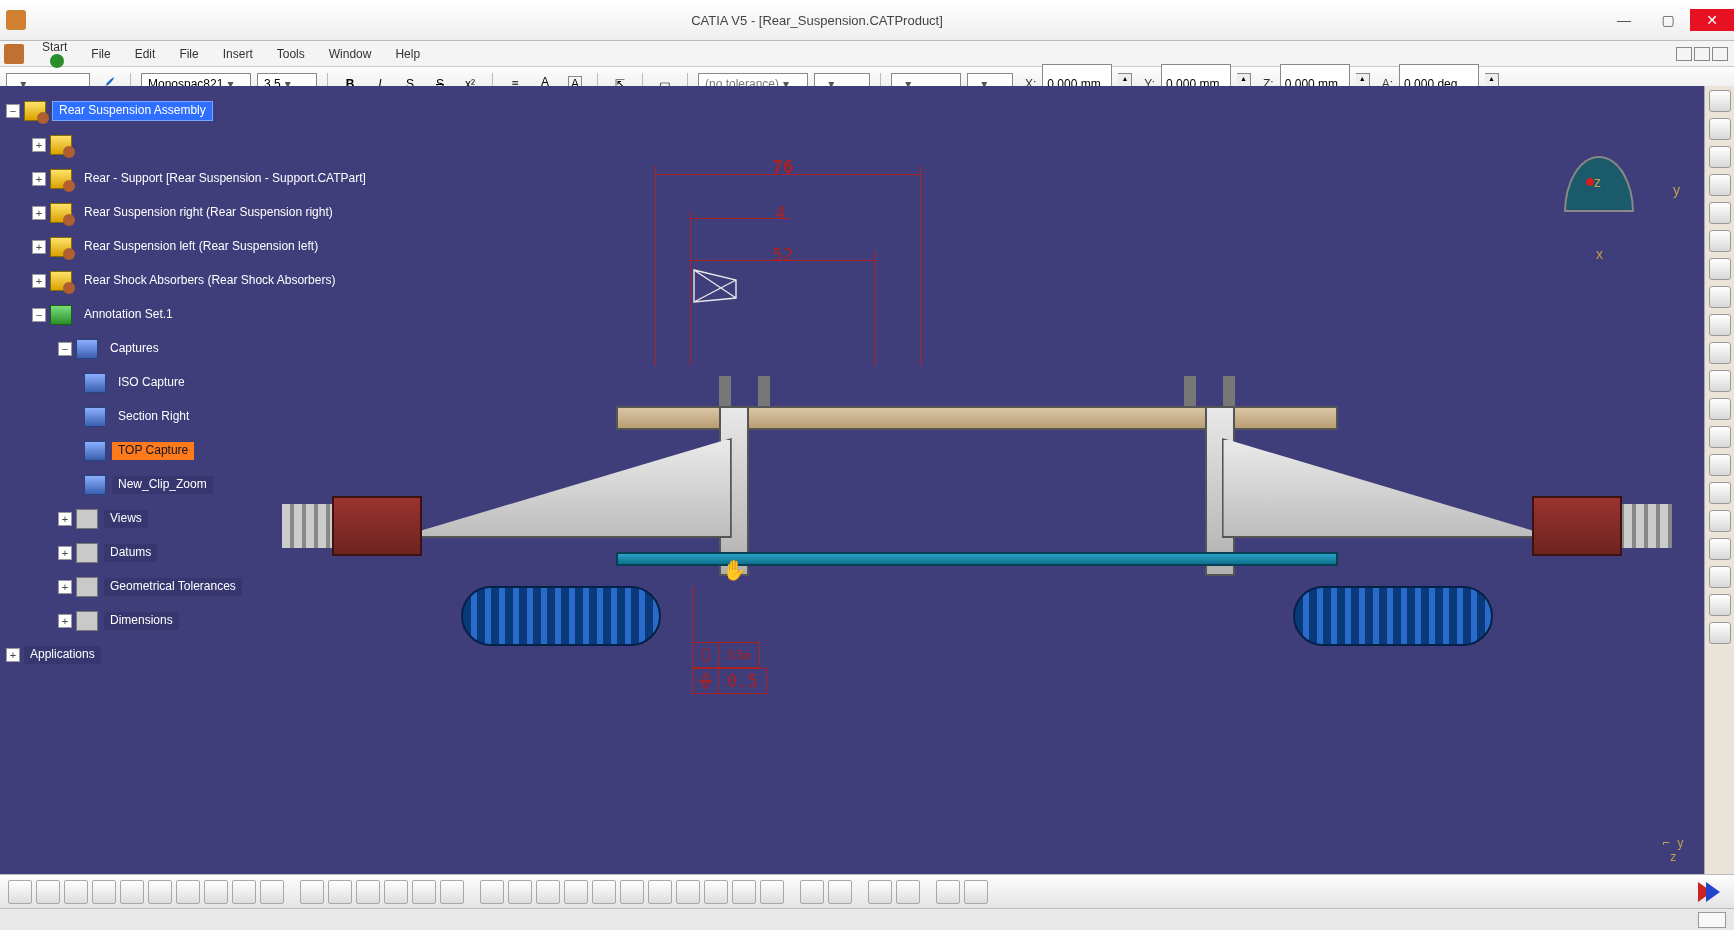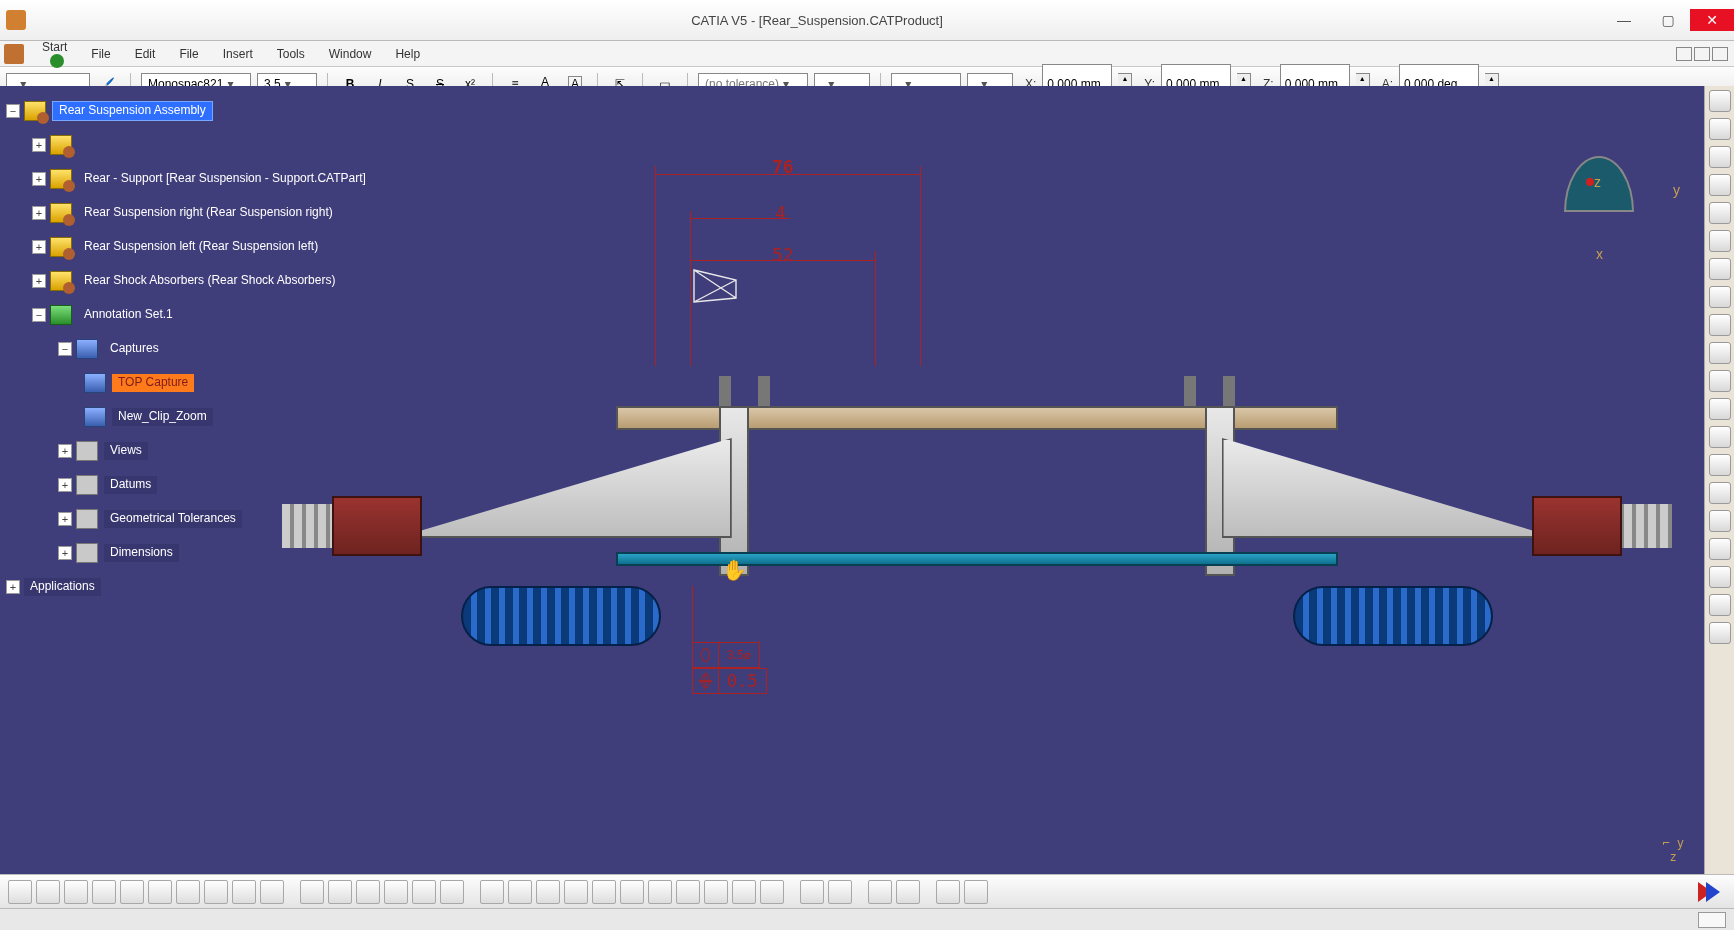--- a/index.html
+++ b/index.html
@@ -40,21 +40,21 @@
 .tree { position: absolute; top: 8px; left: 6px; font-size: 16px; line-height: 1.1; }
 .tree-row { display: flex; align-items: center; height: 34px; white-space: nowrap; }
 .expander { width: 14px; height: 14px; border: 1px solid #999; background: #fff; font-size: 11px; display: inline-flex; align-items: center; justify-content: center; color: #444; margin-right: 4px; }
 .t-icon { width: 22px; height: 20px; margin-right: 6px; display: inline-block; background:#c9c9c9; border:1px solid #777; position:relative; }
 .t-icon.yellow { background: linear-gradient(#ffe26a,#d9a200); border-color:#8a6d00;}
 .t-icon.gear::after { content:""; position:absolute; right:-4px; bottom:-4px; width:12px; height:12px; background:#b06030; border-radius:6px; }
 .t-icon.cap { background: linear-gradient(#8cb0ff,#3a5faf); border-color:#28427a; }
 .t-icon.annot { background: linear-gradient(#7adf7a,#2a8f2a); border-color:#186018;}
 .tree-label { color: #fff; padding: 2px 6px; }
 .tree-label.sel-blue { background: #2e6fff; border: 1px solid #78a7ff; }
-.tree-label.sel-orange { background: #ff7a1a; color:#7f1d1d; }
+.tree-label.sel-orange { background: #ff7a1a; color:#0f172a; }
 .tree-label.dim { background: rgba(50,50,100,0.55); }
 .indent-1 { margin-left: 26px; }
 .indent-2 { margin-left: 52px; }
 .indent-3 { margin-left: 78px; }
 
 
 .view3d { position: absolute; left: 260px; right: 40px; top: 20px; bottom: 20px; }
 .suspension { position:absolute; left:5%; top:240px; width:90%; height:300px; }
 .susp-bar { position:absolute; top:60px; left:22%; width:56%; height:24px; background: linear-gradient(#d9c6a7,#b99d72); border:2px solid #555; }
 .pillar { position:absolute; top:60px; width:30px; height:170px; background: linear-gradient(#e8e8e8,#b0b0b0); border:2px solid #555;}
@@ -268,20 +268,28 @@
       </div>
     <div class="tree-row indent-1">
         <span class="expander">−</span>
         <span class="t-icon annot"></span>
         <span class="tree-label">Annotation Set.1</span>
       </div>
     <div class="tree-row indent-2">
         <span class="expander">−</span>
         <span class="t-icon cap"></span>
         <span class="tree-label">Captures</span>
+      </div>
+    <div class="tree-row indent-3">
+        <span class="t-icon cap"></span>
+        <span class="tree-label">ISO Capture</span>
+      </div>
+    <div class="tree-row indent-3">
+        <span class="t-icon cap"></span>
+        <span class="tree-label">Section Right</span>
       </div>
     <div class="tree-row indent-3">
         <span class="t-icon cap"></span>
         <span class="tree-label sel-orange">TOP Capture</span>
       </div>
     <div class="tree-row indent-3">
         <span class="t-icon cap"></span>
         <span class="tree-label dim">New_Clip_Zoom</span>
       </div>
     <div class="tree-row indent-2">

